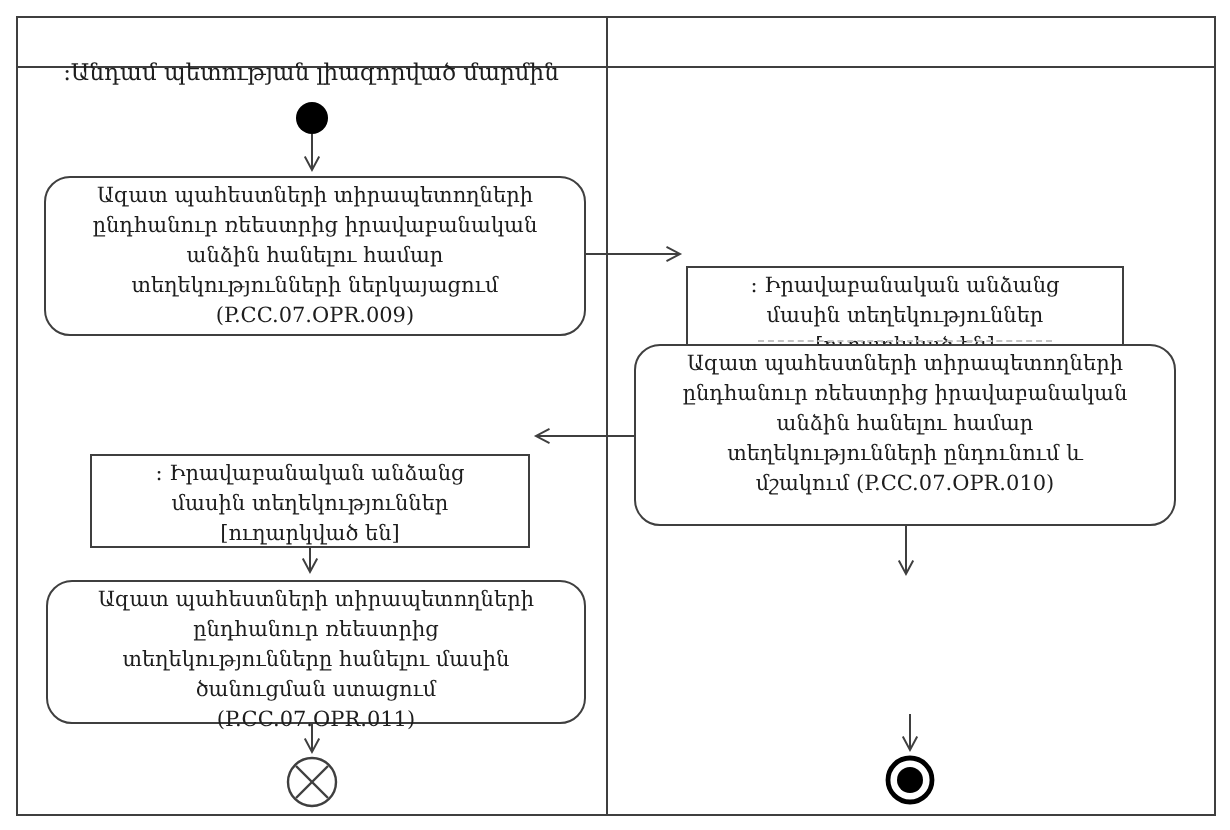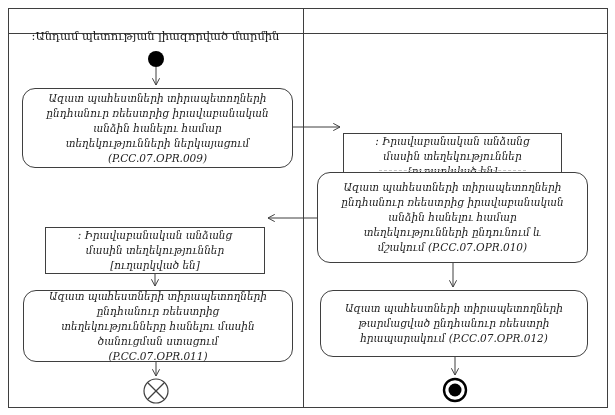--- a/index.html
+++ b/index.html
@@ -7,22 +7,22 @@
     position:relative;width:615px;height:415px;background:#ffffff;
     font-family:"DejaVu Serif","DejaVu Sans",serif;color:#1d1d1d;overflow:hidden;
   }
   .overlay{position:absolute;left:0;top:0;width:615px;height:415px;}
   .lane-header{
     position:absolute;top:8px;height:25px;display:flex;align-items:center;justify-content:center;
     font-size:11.5px;color:#1d1d1d;margin-top:15px;
   }
   .node{
     position:absolute;box-sizing:border-box;border:1px solid #3f3f3f;background:#ffffff;
-    display:flex;align-items:center;justify-content:center;text-align:center;
-    font-size:10.5px;line-height:15px;padding:2px 23px;color:#1d1d1d;font-style:italic;
+    display:flex;justify-content:center;text-align:center;
+    font-size:10.5px;line-height:15px;padding:2px 23px;color:#1d1d1d;
   }
   .action{border-radius:13px;}
   .object{border-radius:0;margin-top:28px;}
   .ghost-dash{
     position:absolute;left:16%;width:68%;bottom:7px;height:0;
     border-top:1px dashed #c4c4c4;
   }
 </style>
 </head>
 <body>
@@ -81,17 +81,14 @@
   </div>
 
   <div class="node object" style="left:45px;top:199px;width:220px;height:47px;">
     <span>: Իրավաբանական անձանց մասին տեղեկություններ [ուղարկված են]</span>
   </div>
 
   <div class="node action" style="left:23px;top:290px;width:270px;height:72px;">
     <span>Ազատ պահեստների տիրապետողների ընդհանուր ռեեստրից տեղեկությունները հանելու մասին ծանուցման ստացում (P.CC.07.OPR.011)</span>
   </div>
 
-  <div class="node action" style="left:320px;top:290px;width:268px;height:67px;">
-    <span>Ազատ պահեստների տիրապետողների թարմացված ընդհանուր ռեեստրի հրապարակում (P.CC.07.OPR.012)</span>
-  </div>
 
 </div>
 
 </body></html>

